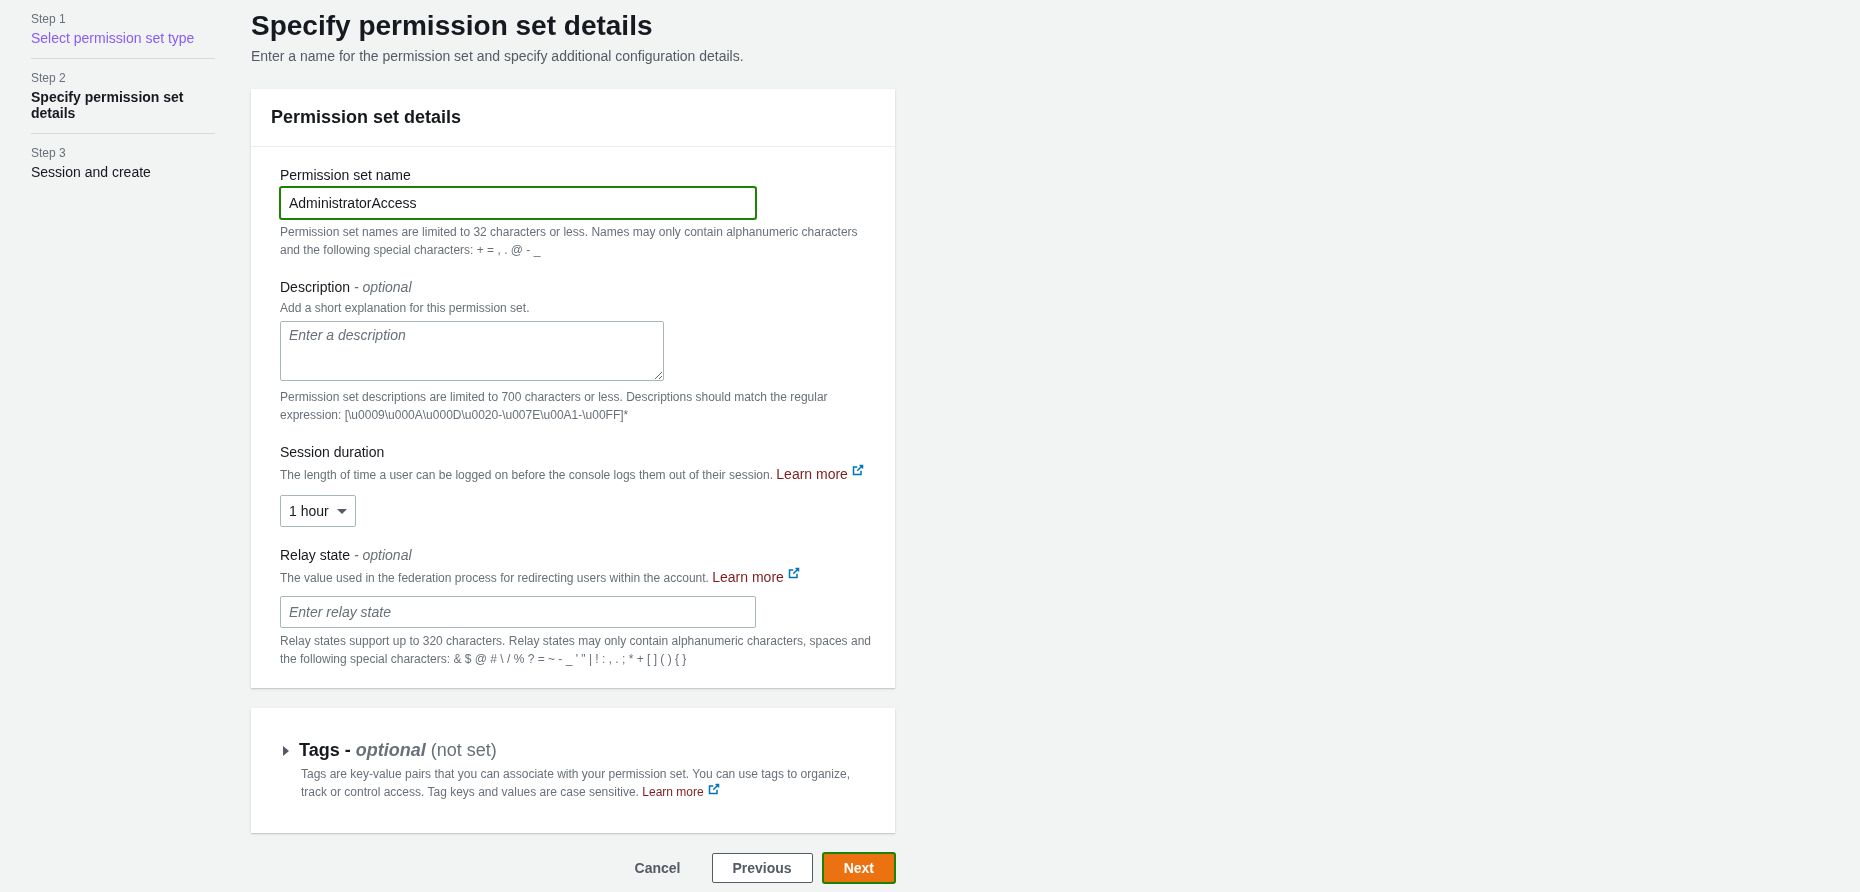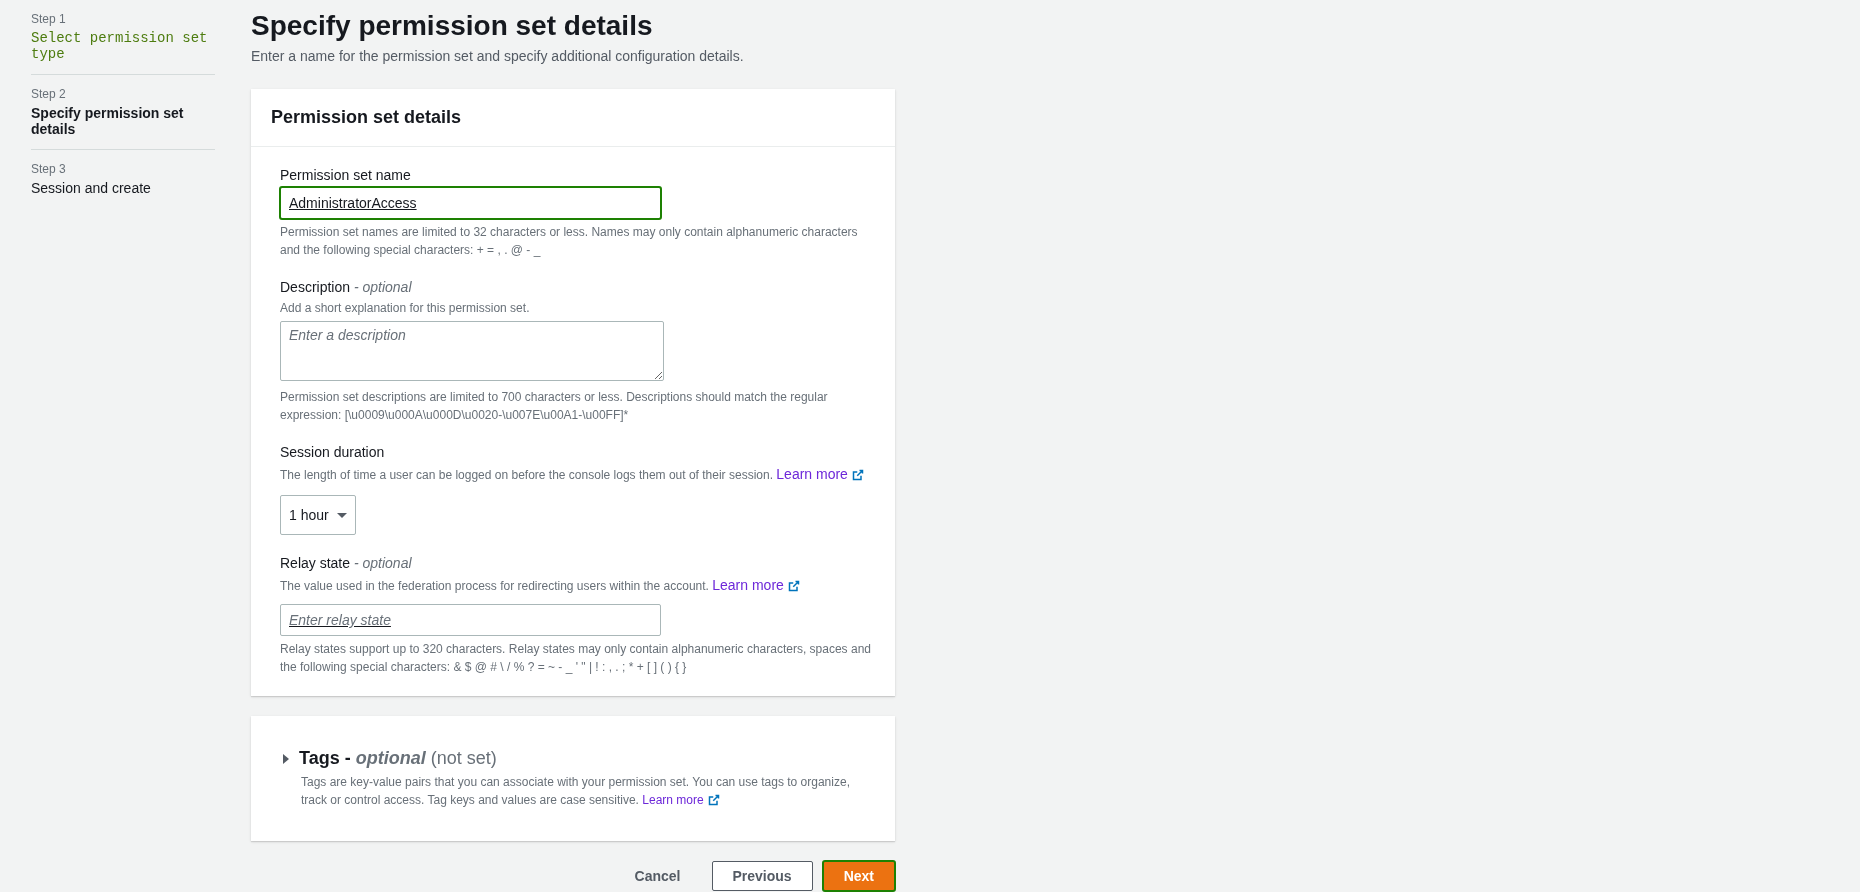--- a/index.html
+++ b/index.html
@@ -30,23 +30,22 @@
   .step-num {
     color: #687078;
     font-size: 12px;
     margin-bottom: 4px;
   }
   .step-title {
     font-size: 14px;
     color: #16191f;
   }
   .step-link {
-    color: #4d7c0f;
-    cursor: pointer;
-    font-family: Liberation Mono, monospace;
+    color: #8b5cf6;
+    cursor: pointer;
   }
   .step-current {
     font-weight: 700;
   }
   .main {
     flex: 1;
     padding-left: 36px;
     max-width: 680px;
   }
   .page-title {
@@ -108,54 +107,53 @@
   }
   input[type=text], textarea, select {
     font-family: inherit;
     font-size: 14px;
     padding: 5px 8px;
     border: 1px solid #aab7b8;
     border-radius: 2px;
     color: #16191f;
     background: #fff;
   }
-  input[type=text] { width: 381px; height: 32px; text-decoration: underline; }
+  input[type=text] { width: 476px; height: 32px; }
   textarea {
     width: 384px;
     height: 60px;
     resize: both;
     font-style: normal;
   }
   textarea::placeholder, input::placeholder {
     color: #687078;
     font-style: italic;
   }
   .select-wrap {
     display: inline-flex;
     align-items: center;
     border: 1px solid #aab7b8;
     border-radius: 2px;
     background: #fff;
     padding: 4px 8px;
-    height: 40px;
+    height: 32px;
     cursor: pointer;
   }
   .select-wrap .caret {
     margin-left: 8px;
     width: 0; height: 0;
     border-left: 5px solid transparent;
     border-right: 5px solid transparent;
     border-top: 5px solid #545b64;
   }
   .link {
-    color: #6d28d9;
+    color: #7f1d1d;
     cursor: pointer;
     font-size: 14px;
     display: inline-flex;
-    align-items: center;
     gap: 4px;
   }
   .link-12 { font-size: 12px; }
   .ext-icon-svg {
     width: 12px;
     height: 12px;
     stroke: #0073bb;
     fill: none;
     stroke-width: 2;
   }

